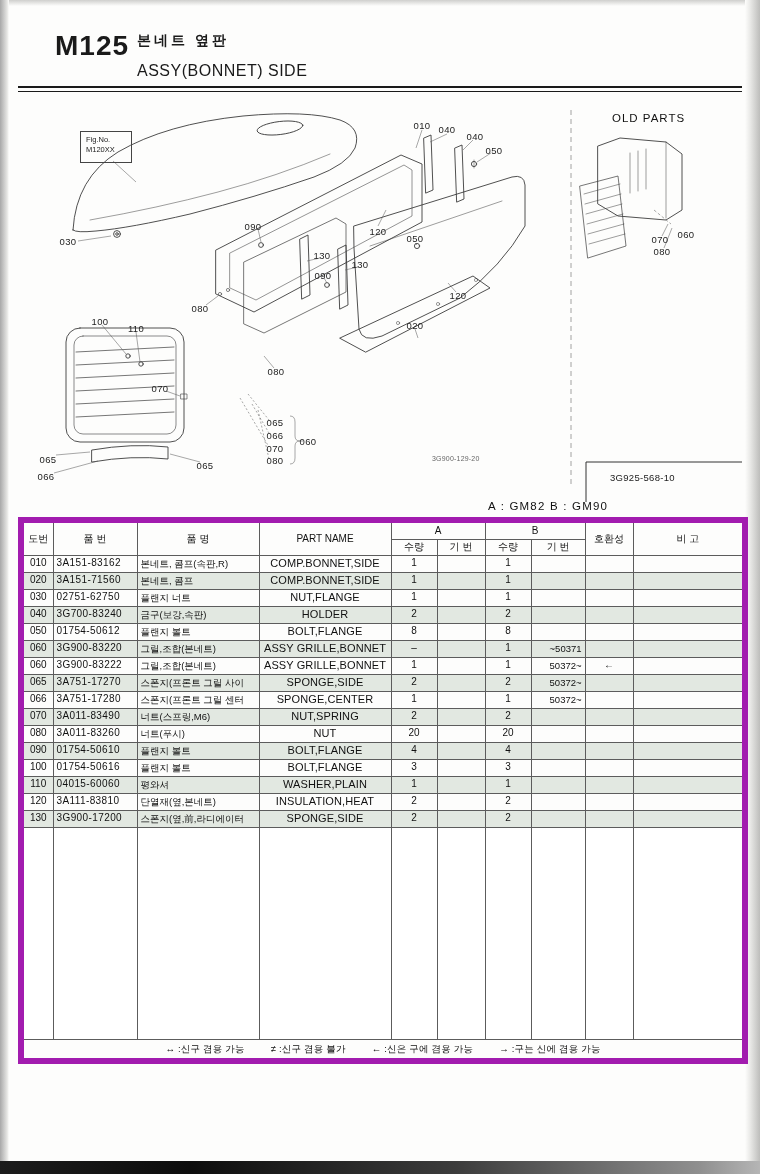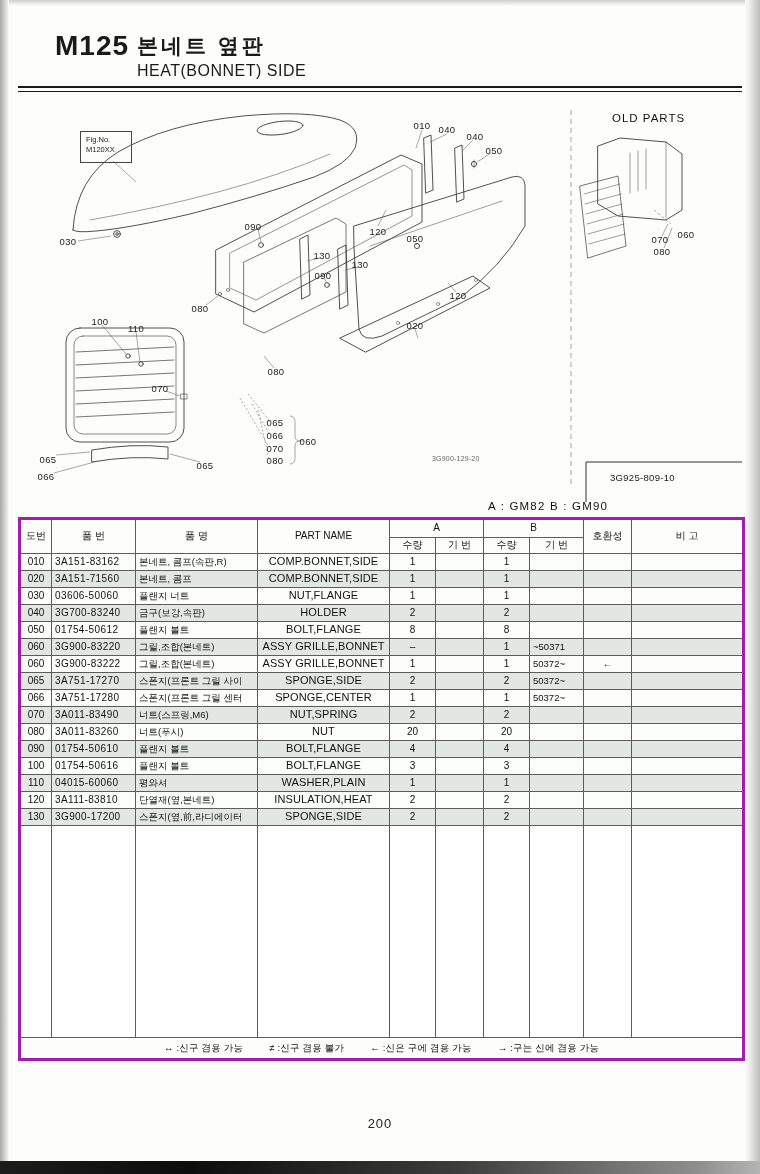--- a/index.html
+++ b/index.html
@@ -6,65 +6,65 @@
   body{background:#b5b5b5;font-family:"Liberation Sans","DejaVu Sans",sans-serif;-webkit-font-smoothing:antialiased;}
   .sheet{position:relative;width:760px;height:1174px;background:#fdfdfc;overflow:hidden;color:#1a1a1a;}
   
   .edge-left{position:absolute;left:0;top:0;width:9px;height:100%;background:linear-gradient(to right,#a8a8a8,#e6e6e4 80%,#fdfdfc);}
   .edge-top{position:absolute;left:0;top:0;width:100%;height:6px;background:linear-gradient(to bottom,#cfcfcd,#fdfdfc);}
   .edge-right{position:absolute;right:0;top:0;width:15px;height:100%;background:linear-gradient(to left,#bdbdbb,#ececea 70%,#fdfdfc);}
   .bottom-bar{position:absolute;left:0;bottom:0;width:100%;height:13px;background:linear-gradient(90deg,#1c1c1c,#0d0d0d 25%,#3c3c3c 60%,#8f8f8f 92%,#b5b5b5);}
 
   
   .doc-code{position:absolute;left:55px;top:30px;font-size:28px;font-weight:600;letter-spacing:1px;}
-  .title-ko{position:absolute;left:137px;top:32px;font-size:21px;font-weight:600;letter-spacing:3px;}
+  .title-ko{position:absolute;left:137px;top:32px;font-size:14px;font-weight:600;letter-spacing:3px;}
   .title-en{position:absolute;left:137px;top:62px;font-size:16px;font-weight:500;letter-spacing:0.5px;}
   .title-rule{position:absolute;left:18px;right:18px;top:86px;height:3px;border-top:2px solid #1a1a1a;border-bottom:1px solid #1a1a1a;}
 
   
   .diagram{position:absolute;left:18px;top:98px;width:724px;height:404px;}
   .diagram svg{position:absolute;left:0;top:0;}
   .callout{position:absolute;transform:translate(-50%,-50%);font-size:9.5px;color:#222;letter-spacing:0.3px;white-space:nowrap;}
   .fig-box{position:absolute;left:62px;top:33px;width:52px;height:32px;border:1px solid #444;font-size:7.5px;line-height:1.35;padding:3px 0 0 5px;box-sizing:border-box;color:#222;}
   .old-parts-label{position:absolute;left:594px;top:14px;font-size:11.5px;letter-spacing:1px;color:#111;}
   .code-main{position:absolute;left:414px;top:357px;font-size:7px;color:#666;letter-spacing:0.2px;}
   .code-old{position:absolute;left:592px;top:374px;font-size:9.5px;color:#222;letter-spacing:0.3px;}
   .variant-note{position:absolute;left:488px;top:500px;font-size:11.5px;letter-spacing:1.2px;color:#111;}
 
   
-  table.parts{position:absolute;left:18px;top:517px;width:724px;border-collapse:collapse;table-layout:fixed;font-size:10px;color:#111;border:3px solid #a21caf;}
+  table.parts{position:absolute;left:18px;top:517px;width:724px;border-collapse:collapse;table-layout:fixed;font-size:10px;color:#111;border:6px solid #a21caf;}
   table.parts th,table.parts td{border:1px solid #5c5c5c;padding:0 3px;height:17px;line-height:1.05;overflow:hidden;white-space:nowrap;font-weight:normal;box-sizing:border-box;}
   table.parts thead th{text-align:center;font-size:10px;}
   table.parts thead tr.h1 th{height:19px;}
   table.parts thead tr.h2 th{height:16px;}
   tr.shaded td{background:#e2e8e1;}
   td.c-ref{text-align:center;}
   td.c-pno{text-align:left;letter-spacing:0.4px;}
   td.c-ko{text-align:left;font-size:9.5px;}
   td.c-en{text-align:center;font-size:11px;letter-spacing:0.1px;}
   td.c-qa,td.c-qb{text-align:center;}
-  td.c-sa,td.c-sb{text-align:left;font-size:9.5px;margin-top:28px;}
+  td.c-sa,td.c-sb{text-align:right;font-size:9.5px;margin-top:28px;}
   td.c-cp{text-align:center;}
   tr.filler td{height:212px;background:#fff;}
   tr.legend-row td{height:22px;text-align:center;font-size:9.5px;}
   .legend-item{margin:10px 13px;letter-spacing:0.2px;}
 
   .page-number{position:absolute;left:0;top:1116px;width:100%;text-align:center;font-size:13px;letter-spacing:1px;color:#222;}
 </style>
 </head>
 <body>
 
 <div class="sheet">
   <div class="edge-top"></div>
   <div class="edge-left"></div>
   <div class="edge-right"></div>
 
   <div class="doc-code">M125</div>
   <div class="title-ko">본네트 옆판</div>
-  <div class="title-en">HEAT(BONNET) SIDE</div>
+  <div class="title-en">ASSY(BONNET) SIDE</div>
   <div class="title-rule"></div>
 
   <div class="diagram">
     <svg width="724" height="404" viewBox="0 0 724 404" xmlns="http://www.w3.org/2000/svg">
       <g stroke="#3c3c3c" fill="none" stroke-width="0.9" stroke-linejoin="round" stroke-linecap="round">
 
         <path d="M55,132 Q58,80 100,54 Q148,26 225,18 Q290,12 322,22 Q344,30 337,50 Q330,66 296,79 Q238,99 172,116 Q112,130 78,133 Q58,135 55,132 Z"></path>
         <ellipse cx="262" cy="30" rx="23" ry="6.5" transform="rotate(-7 262 30)"></ellipse>
         <path d="M72,122 Q140,110 200,94 Q260,78 312,56" stroke-width="0.5"></path>
         <circle cx="99" cy="136" r="3.4"></circle>
@@ -148,21 +148,21 @@
       <path d="M553,12 L553,388" stroke="#8a8a8a" stroke-width="0.8" stroke-dasharray="5 4" fill="none"></path>
       <path d="M568,364 L724,364 M568,364 L568,404" stroke="#333" stroke-width="1" fill="none"></path>
     </svg>
 
     <div class="fig-box">
       <div>Fig.No.</div>
       <div>M120XX</div>
     </div>
     <div class="old-parts-label">OLD PARTS</div>
     <div class="code-main">3G900-129-20</div>
-    <div class="code-old">3G925-809-10</div>
+    <div class="code-old">3G925-568-10</div>
     <div style="position:absolute;left:0;top:0;width:100%;height:100%;">
         <span class="callout" style="left: 404px; top: 27px;">010</span>
         <span class="callout" style="left: 429px; top: 31px;">040</span>
         <span class="callout" style="left: 457px; top: 38px;">040</span>
         <span class="callout" style="left: 476px; top: 52px;">050</span>
         <span class="callout" style="left: 360px; top: 133px;">120</span>
         <span class="callout" style="left: 397px; top: 140px;">050</span>
         <span class="callout" style="left: 235px; top: 128px;">090</span>
         <span class="callout" style="left: 304px; top: 157px;">130</span>
         <span class="callout" style="left: 342px; top: 166px;">130</span>
@@ -242,21 +242,21 @@
           <td class="c-en">COMP.BONNET,SIDE</td>
           <td class="c-qa">1</td>
           <td class="c-sa"></td>
           <td class="c-qb">1</td>
           <td class="c-sb"></td>
           <td class="c-cp"></td>
           <td class="c-note"></td>
         </tr>
         <tr>
           <td class="c-ref">030</td>
-          <td class="c-pno">03606-50060</td>
+          <td class="c-pno">02751-62750</td>
           <td class="c-ko">플랜지 너트</td>
           <td class="c-en">NUT,FLANGE</td>
           <td class="c-qa">1</td>
           <td class="c-sa"></td>
           <td class="c-qb">1</td>
           <td class="c-sb"></td>
           <td class="c-cp"></td>
           <td class="c-note"></td>
         </tr>
         <tr class="shaded">
@@ -428,15 +428,14 @@
           <td></td>
         <td></td>
           <td></td>
       </tr>
       <tr class="legend-row">
         <td colspan="10"><span class="legend-item">↔ :신구 겸용 가능</span><span class="legend-item">≠ :신구 겸용 불가</span><span class="legend-item">← :신은 구에 겸용 가능</span><span class="legend-item">→ :구는 신에 겸용 가능</span></td>
       </tr>
     </tbody>
   </table>
 
-  <div class="page-number">200</div>
   <div class="bottom-bar"></div>
 </div>
 
 </body></html>

